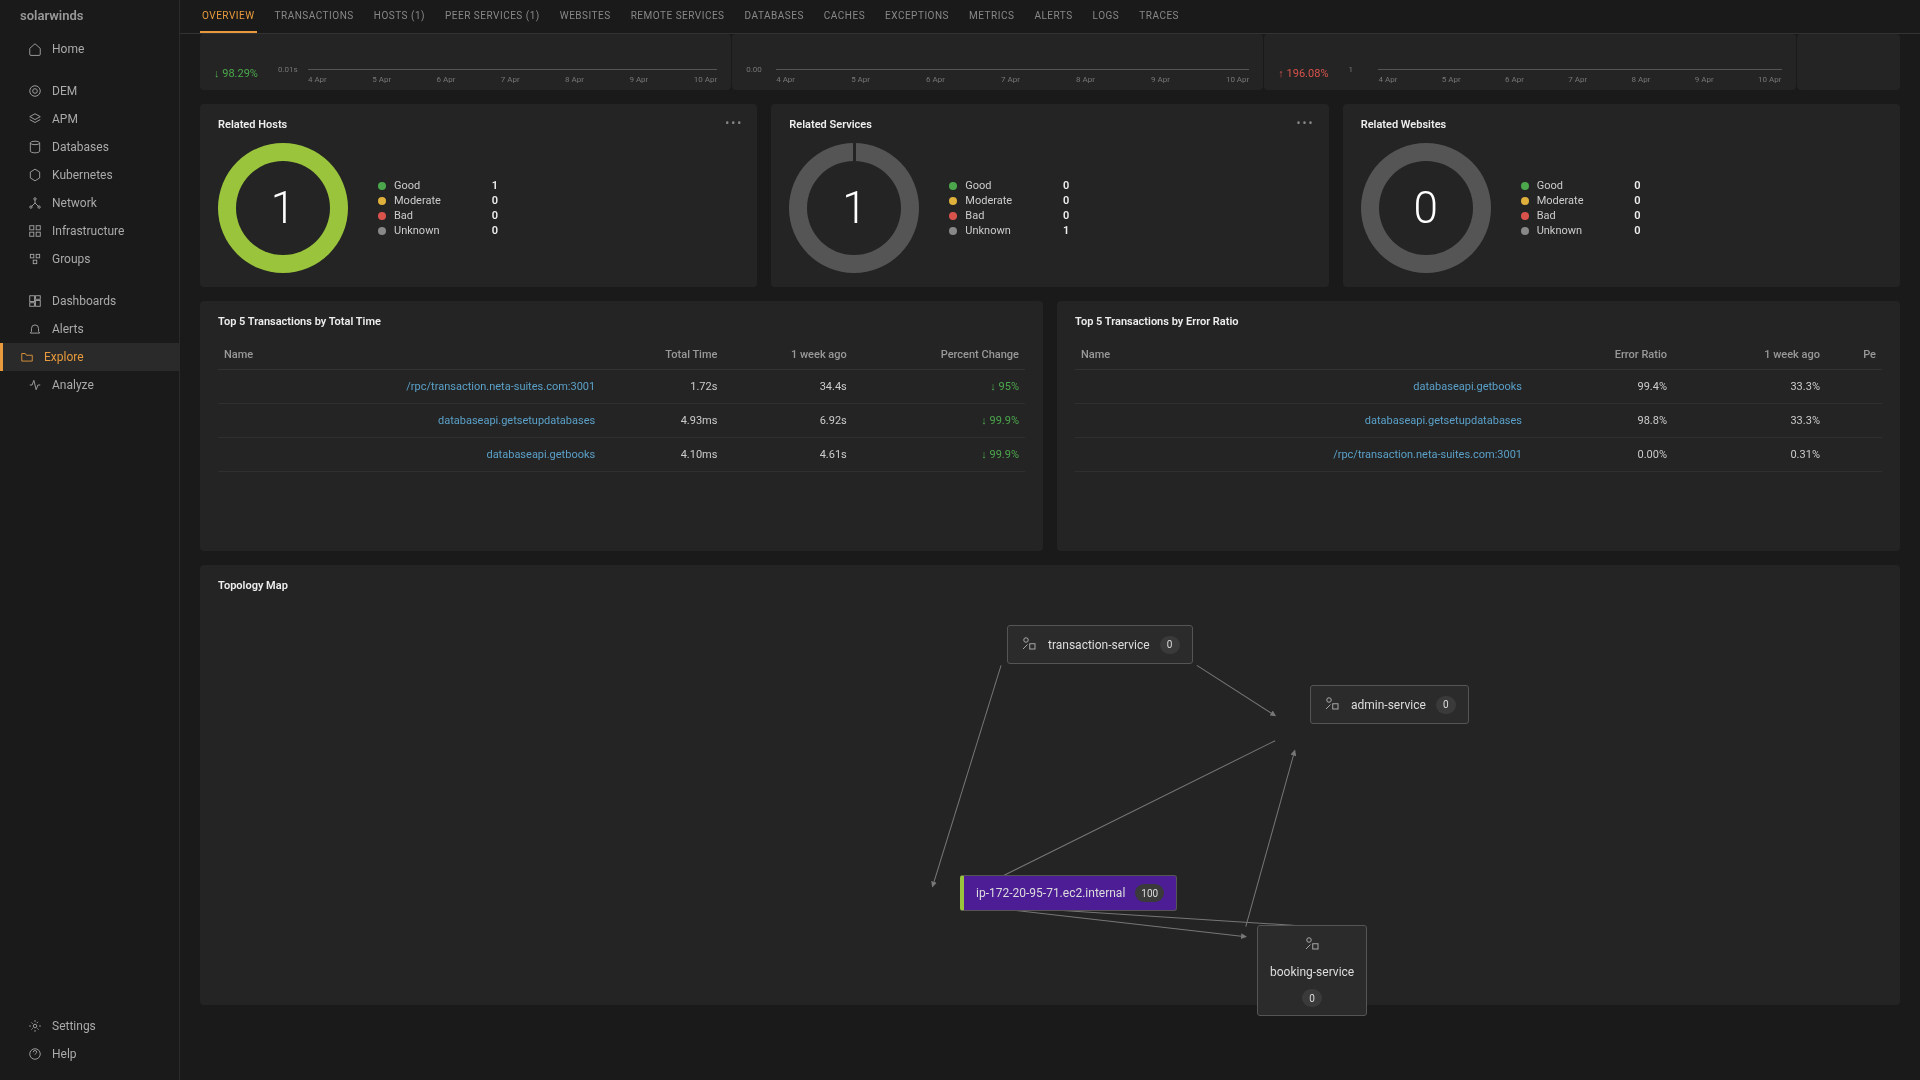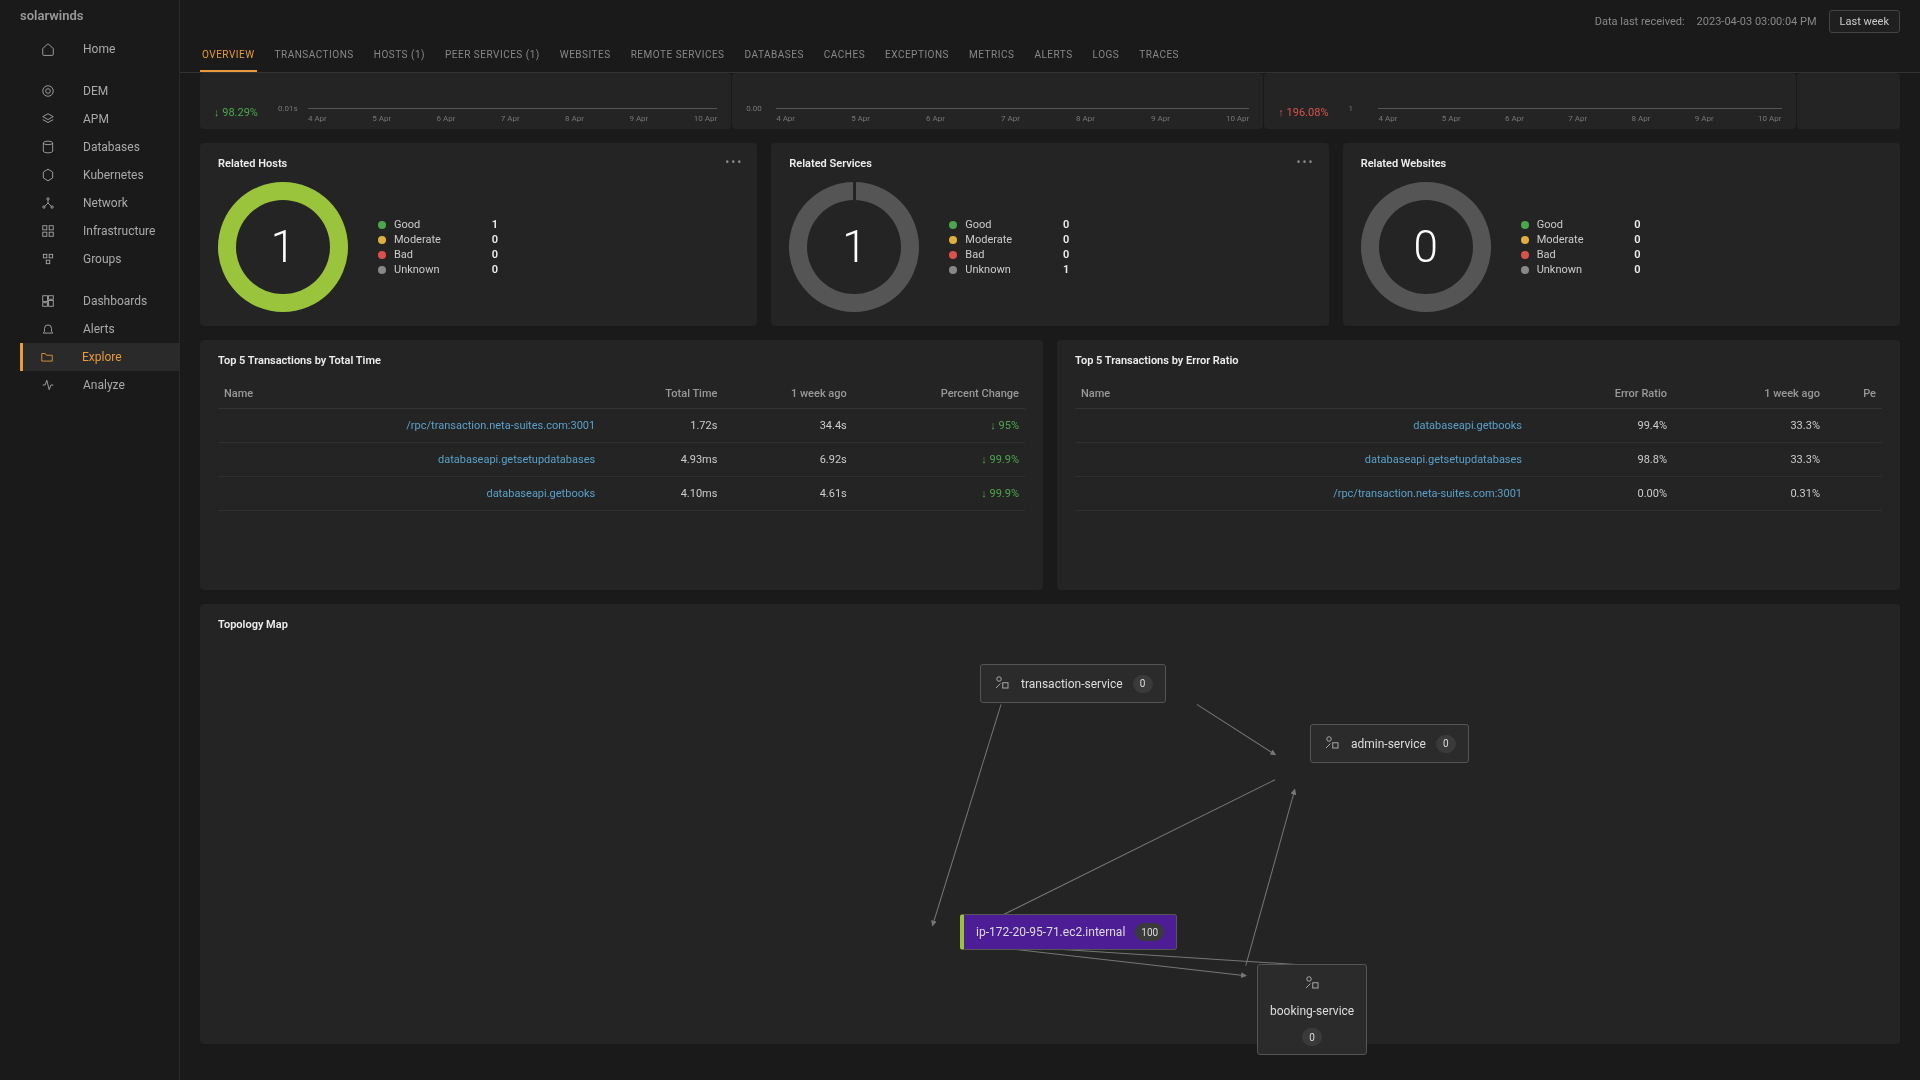--- a/index.html
+++ b/index.html
@@ -30,26 +30,25 @@
 .brand {
   padding: 0 20px 12px 20px;
   font-weight: 600;
   color: #999;
   font-size: 13px;
 }
 .nav-group { flex: 1; }
 .nav-item {
   display: flex;
   align-items: center;
-  gap: 28px;
-  padding: 7px 21px;
+  gap: 10px;
+  padding: 7px 28px;
   color: #aaa;
   cursor: pointer;
   font-size: 12px;
-  margin-left: 20px;
 }
 .nav-item.active {
   color: #e89a3c;
   background: #2a2a2a;
   border-left: 3px solid #e89a3c;
   padding-left: 17px;
 }
 .nav-spacer { height: 14px; }
 .nav-icon {
   width: 14px; height: 14px;
@@ -420,29 +419,44 @@
       </div>
       <div class="nav-item">
         <span class="nav-icon">
             <svg viewBox="0 0 24 24">
               <path d="M3 12h4l3-8 4 16 3-8h4"></path>
             </svg>
           </span>
         <span>Analyze</span>
       </div>
     </div>
+    <div class="nav-bottom">
+      <div class="nav-item">
+        <span class="nav-icon">
+            <svg viewBox="0 0 24 24">
+              <circle cx="12" cy="12" r="3"></circle>
+              <path d="M12 2v3m0 14v3m10-10h-3M5 12H2m15.07-7.07l-2.12 2.12M8.05 15.95l-2.12 2.12m0-12.02l2.12 2.12m7.9 7.9l2.12 2.12"></path>
+            </svg>
+          </span>
+        <span>Settings</span>
+      </div>
+      <div class="nav-item">
+        <span class="nav-icon">
+            <svg viewBox="0 0 24 24">
+              <circle cx="12" cy="12" r="9"></circle>
+              <path d="M9 9a3 3 0 116 0c0 2-3 2-3 4m0 3h.01"></path>
+            </svg>
+          </span>
+        <span>Help</span>
+      </div>
+    </div>
   </div>
 
   <div class="content">
 
-    <div class="meta-row">
-      <span>Data last received:</span>
-      <span>2023-04-03 03:00:04 PM</span>
-      <div class="range-selector">Last week</div>
-    </div>
 
     <div class="tabs">
       <div class="tab active">OVERVIEW</div>
       <div class="tab">TRANSACTIONS</div>
       <div class="tab">HOSTS (1)</div>
       <div class="tab">PEER SERVICES (1)</div>
       <div class="tab">WEBSITES</div>
       <div class="tab">REMOTE SERVICES</div>
       <div class="tab">DATABASES</div>
       <div class="tab">CACHES</div>
@@ -677,21 +691,21 @@
               <path d="M0 0L10 5L0 10z" fill="#777"></path>
             </marker>
         </defs>
         <line x1="800" y1="60" x2="730" y2="280" stroke="#777" stroke-width="1" marker-end="url(#arr)"></line>
         <line x1="1000" y1="60" x2="1080" y2="110" stroke="#777" stroke-width="1" marker-end="url(#arr)"></line>
         <line x1="1080" y1="135" x2="780" y2="280" stroke="#777" stroke-width="1" marker-end="url(#arr)"></line>
         <line x1="780" y1="300" x2="1050" y2="330" stroke="#777" stroke-width="1" marker-end="url(#arr)"></line>
         <line x1="1050" y1="320" x2="1100" y2="145" stroke="#777" stroke-width="1" marker-end="url(#arr)"></line>
         <line x1="1120" y1="320" x2="800" y2="300" stroke="#777" stroke-width="1" marker-end="url(#arr)"></line>
       </svg>
-      <div class="topo-node" style="left:780px; top:60px;text-align:center;">
+      <div class="topo-node" style="left:807px; top:60px;text-align:center;">
         <span class="topo-icon"><svg viewBox="0 0 24 24">
               <circle cx="8" cy="8" r="3"></circle>
               <rect x="13" y="13" width="7" height="7"></rect>
               <path d="M4 20l6-6"></path>
             </svg></span>
         <span>transaction-service</span>
         <span class="topo-badge">0</span>
       </div>
       <div class="topo-node" style="left:1110px; top:120px;">
         <span class="topo-icon"><svg viewBox="0 0 24 24">

